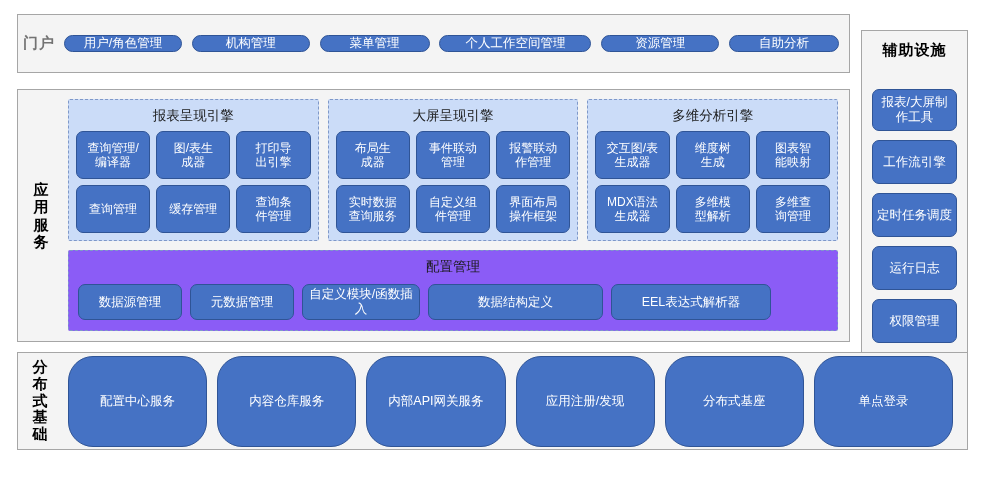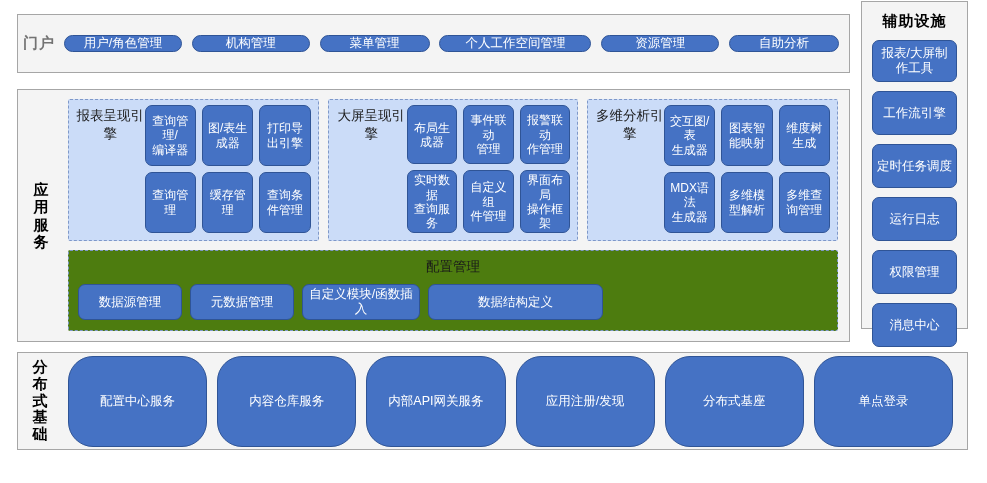--- a/index.html
+++ b/index.html
@@ -63,23 +63,23 @@
   #portal-row .btn{height:17px;border-radius:16px;}
   #portal-row .btn:nth-child(1){width:118px;}
   #portal-row .btn:nth-child(2){width:118px;}
   #portal-row .btn:nth-child(3){width:110px;}
   #portal-row .btn:nth-child(4){width:152px;}
   #portal-row .btn:nth-child(5){width:118px;}
   #portal-row .btn:nth-child(6){width:110px;}
 
   
   #aux-section{
-    left:861px;top:1px;width:107px;height:328px;
+    left:861px;top:30px;width:107px;height:328px;
     flex-direction:column;align-items:stretch;
-    padding:8px 10px;background:#f4f4f4;
+    padding:8px 10px;background:#f4f4f4;gap:20px;
   }
   #aux-title{
     text-align:center;font-weight:bold;font-size:15px;color:#000;
     margin:2px 0 9px 0;letter-spacing:1px;
   }
   #aux-list{display:flex;flex-direction:column;gap:9px;flex:1 1 auto;}
   #aux-list .btn{height:44px;width:100%;}
   #aux-list .btn:first-child{height:42px;}
 
   
@@ -95,39 +95,39 @@
     padding:9px 11px 10px 4px;gap:9px;box-sizing:border-box;
   }
   #engines-row{display:flex;gap:9px;height:142px;}
   .engine{
     flex:1 1 0;
     background:#CBDCF8;
     border:1px dashed #7F98C8;
     border-radius:2px;
     box-sizing:border-box;
     padding:5px 7px 7px 7px;
-    display:flex;
+    display:flex;flex-direction:column;
   }
   .engine-title{
     text-align:center;font-size:13.5px;color:#1a1a1a;
     margin:2px 0 6px 0;font-weight:400;
   }
   .engine-grid{
     flex:1 1 auto;
     display:grid;
     grid-template-columns:repeat(3,1fr);
     grid-template-rows:repeat(2,1fr);
     gap:6px;
   }
   .engine-grid .btn{width:100%;height:100%;font-size:12px;}
 
   
   #config-panel{
     flex:1 1 auto;
-    background:#4d7c0f;
+    background:#8b5cf6;
     border:1px dashed #7F98C8;
     border-radius:2px;
     box-sizing:border-box;
     padding:5px 9px 9px 9px;
     display:flex;flex-direction:column;
   }
   #config-title{
     text-align:center;font-size:13.5px;color:#1a1a1a;margin:2px 0 7px 0;
   }
   #config-row{
@@ -231,42 +231,43 @@
             <div class="btn">界面布局
 操作框架</div>
           </div>
         </div>
 
         <div class="engine">
           <div class="engine-title">多维分析引擎</div>
           <div class="engine-grid">
             <div class="btn">交互图/表
 生成器</div>
+            <div class="btn">维度树
+生成</div>
             <div class="btn">图表智
 能映射</div>
-            <div class="btn">维度树
-生成</div>
             <div class="btn">MDX语法
 生成器</div>
             <div class="btn">多维模
 型解析</div>
             <div class="btn">多维查
 询管理</div>
           </div>
         </div>
 
       </div>
 
       <div id="config-panel">
         <div id="config-title">配置管理</div>
         <div id="config-row">
           <div class="btn">数据源管理</div>
           <div class="btn">元数据管理</div>
           <div class="btn">自定义模块/函数插入</div>
           <div class="btn">数据结构定义</div>
+          <div class="btn">EEL表达式解析器</div>
         </div>
       </div>
 
     </div>
   </div>
 
   <div class="section" id="base-section">
     <div id="base-label">
       <div>
         <span>分</span>

